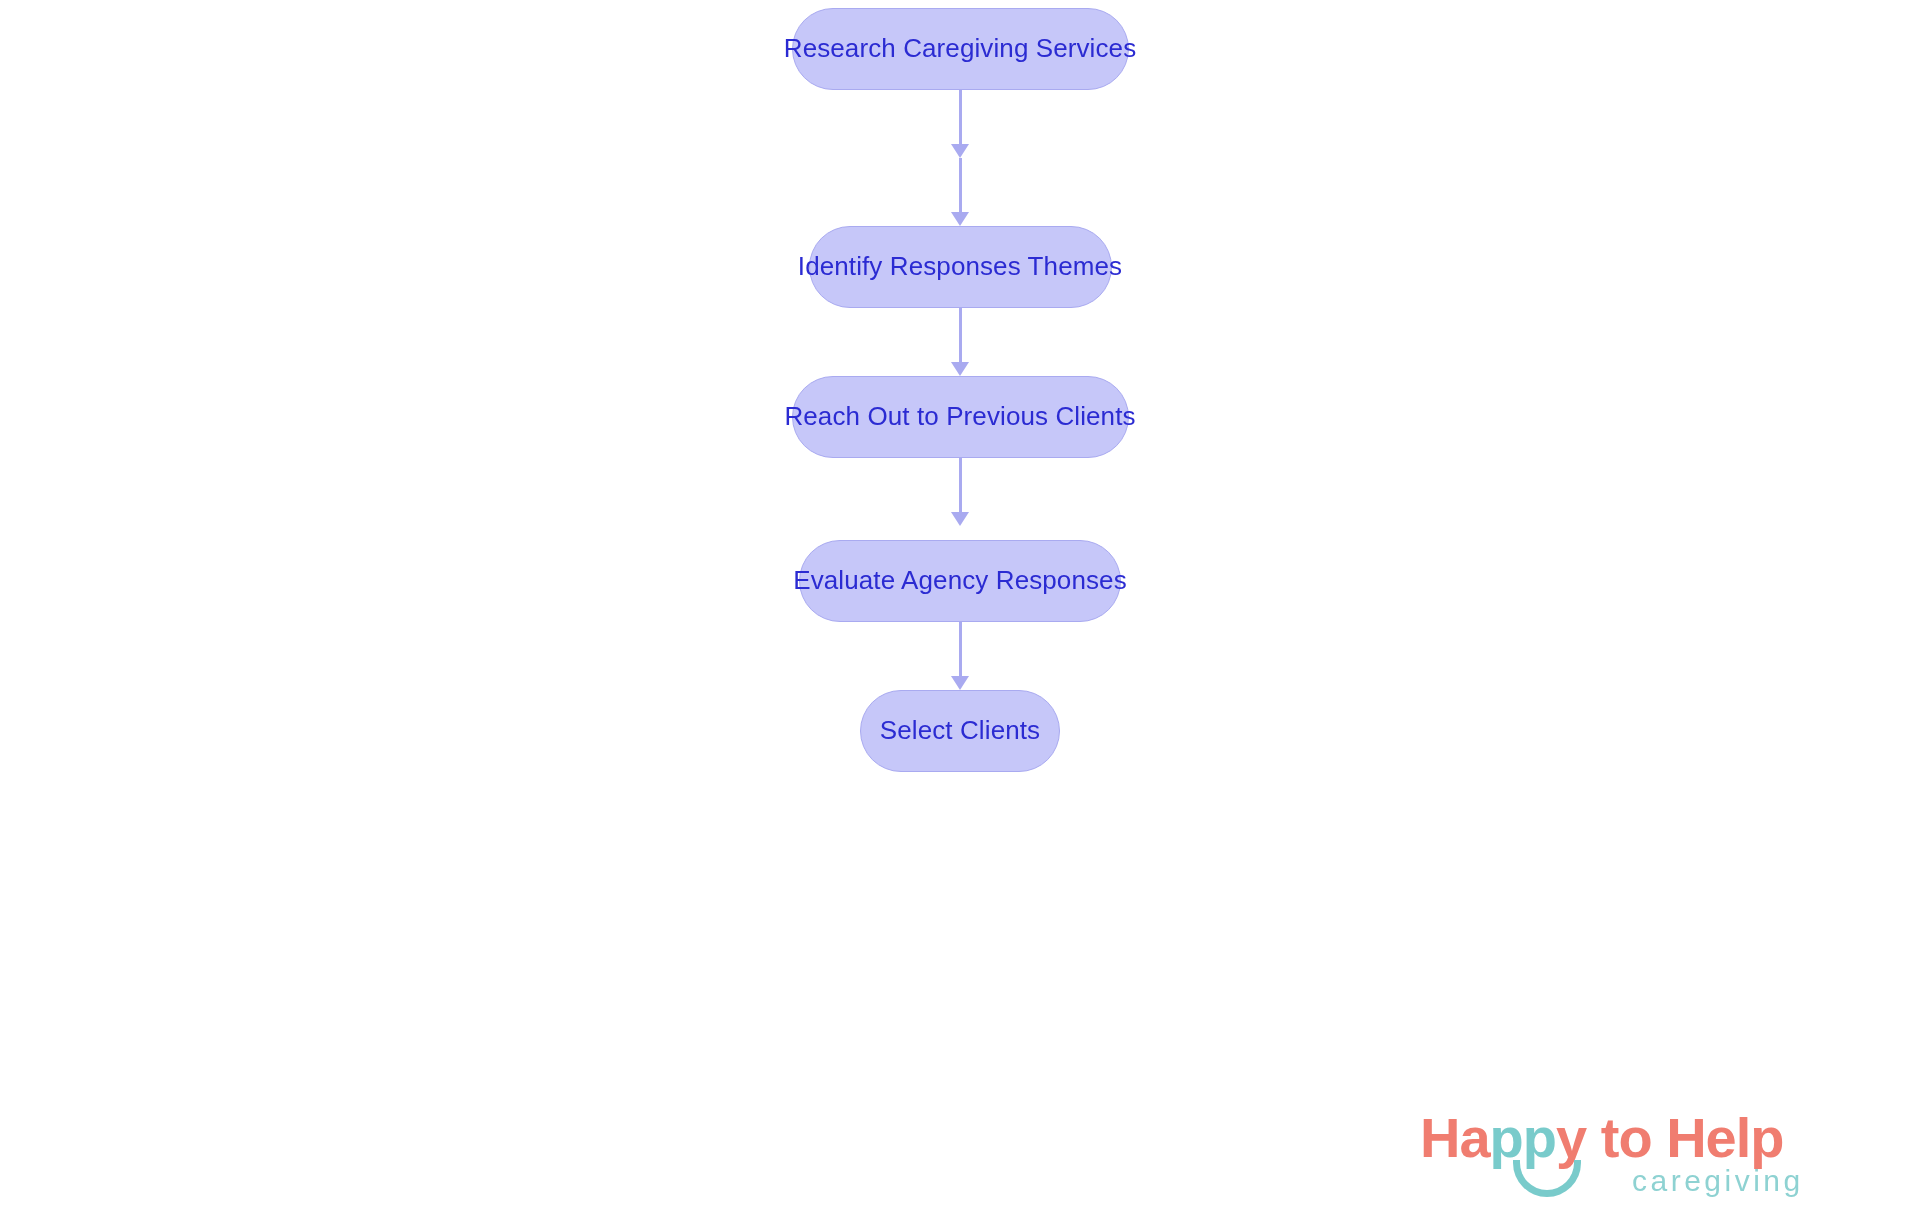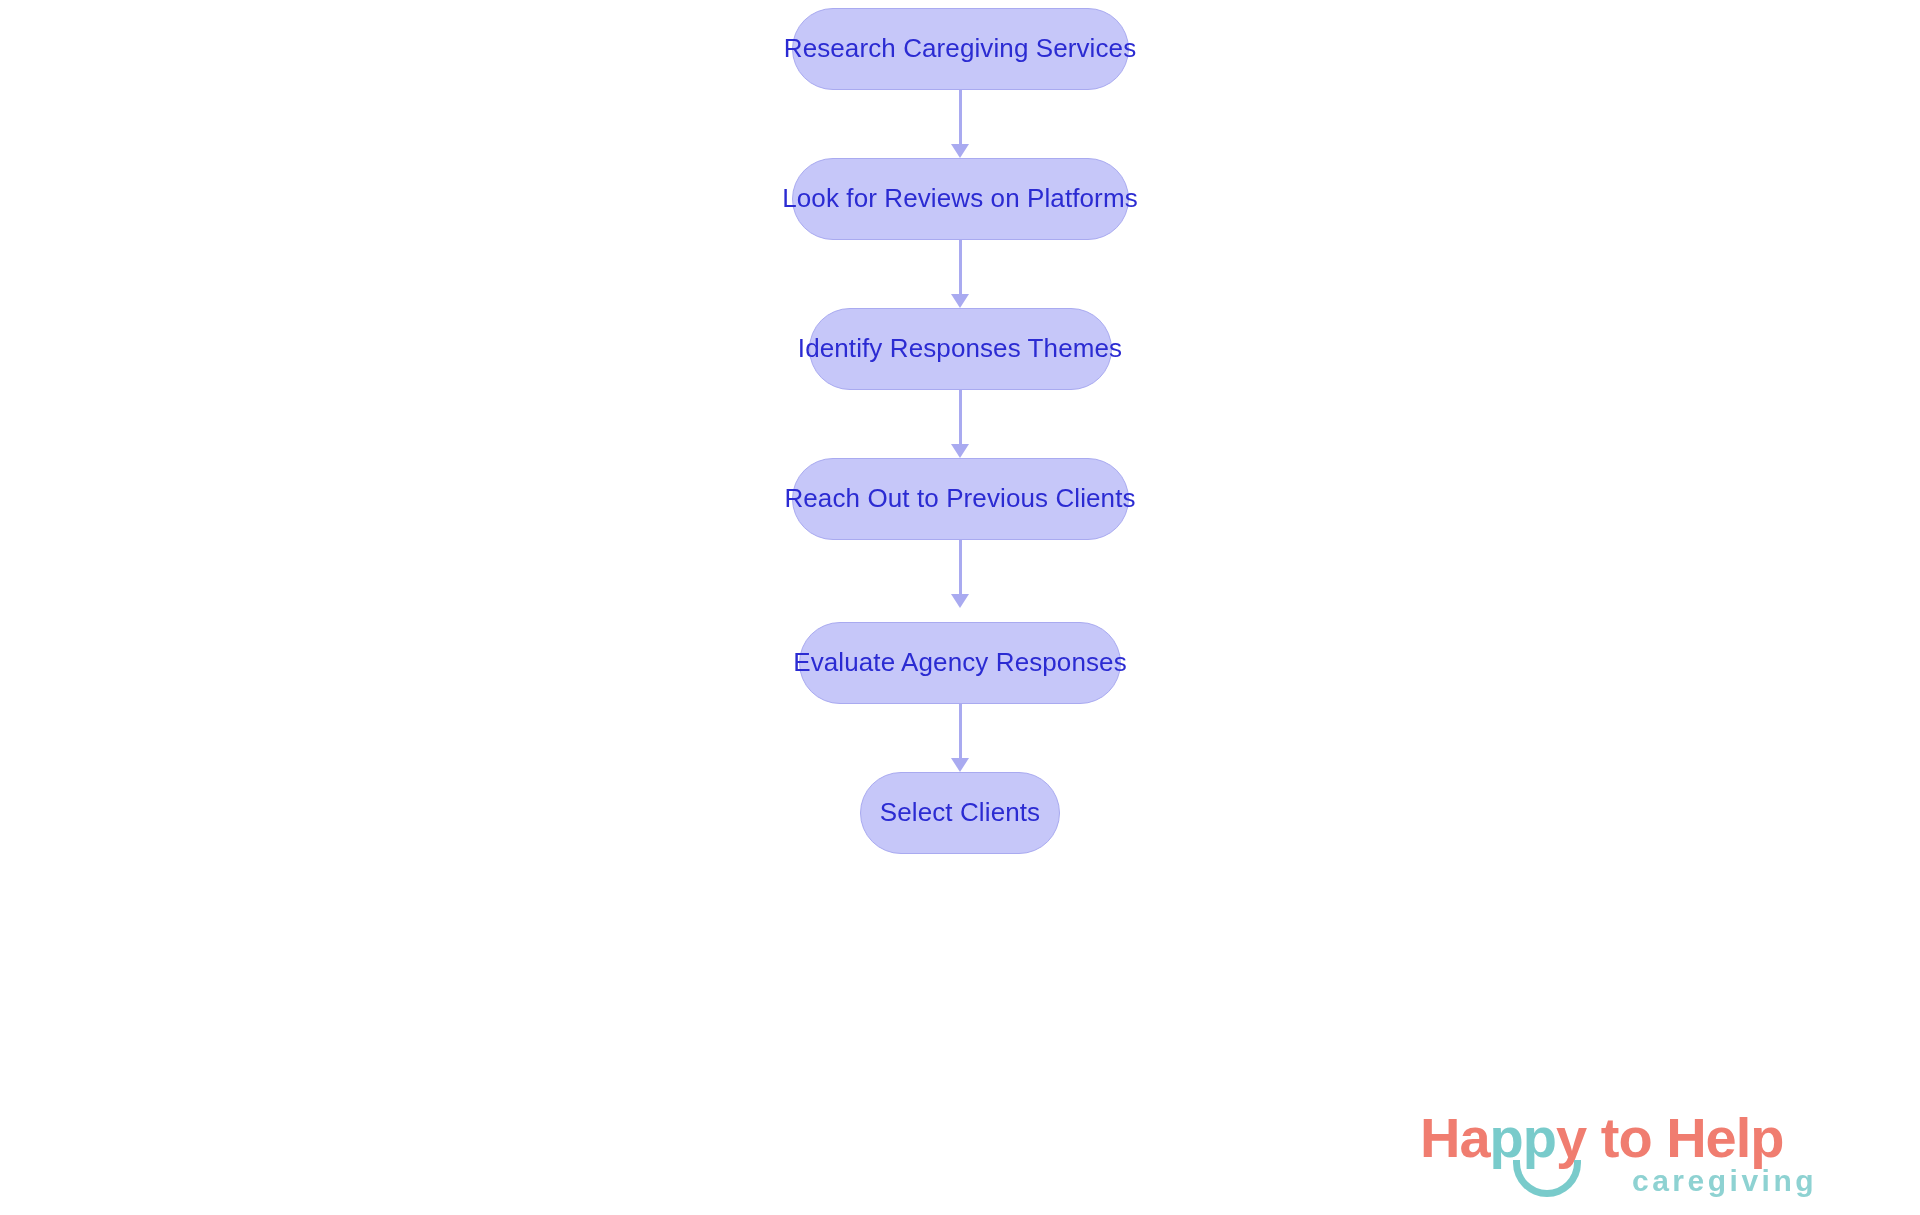--- a/index.html
+++ b/index.html
@@ -105,21 +105,21 @@
     height: 30px;
     border: 7px solid #79cbcb;
     border-top: none;
     border-radius: 0 0 40px 40px;
   }
   .logo-sub {
     position: absolute;
     left: 212px;
     top: 68px;
     font-size: 30px;
-    font-weight: 700;
+    font-weight: 400;
     letter-spacing: 3.5px;
     color: #8ed2d2;
     line-height: 1;
     white-space: nowrap;
   }
 </style>
 </head>
 <body>
 
 <div id="flowchart">
@@ -127,23 +127,20 @@
 
     <div class="node" style="width:337px;margin-top:8px;">
       <span class="node-label">Research Caregiving Services</span>
     </div>
 
     <div class="connector" style="height:68px;">
       <div class="stem"></div>
       <div class="head"></div>
     </div>
 
-    <div class="node" style="width:337px;">
-      <span class="node-label">Look for Reviews on Platforms</span>
-    </div>
 
     <div class="connector" style="height:68px;">
       <div class="stem"></div>
       <div class="head"></div>
     </div>
 
     <div class="node" style="width:303px;">
       <span class="node-label">Identify Responses Themes</span>
     </div>
 

